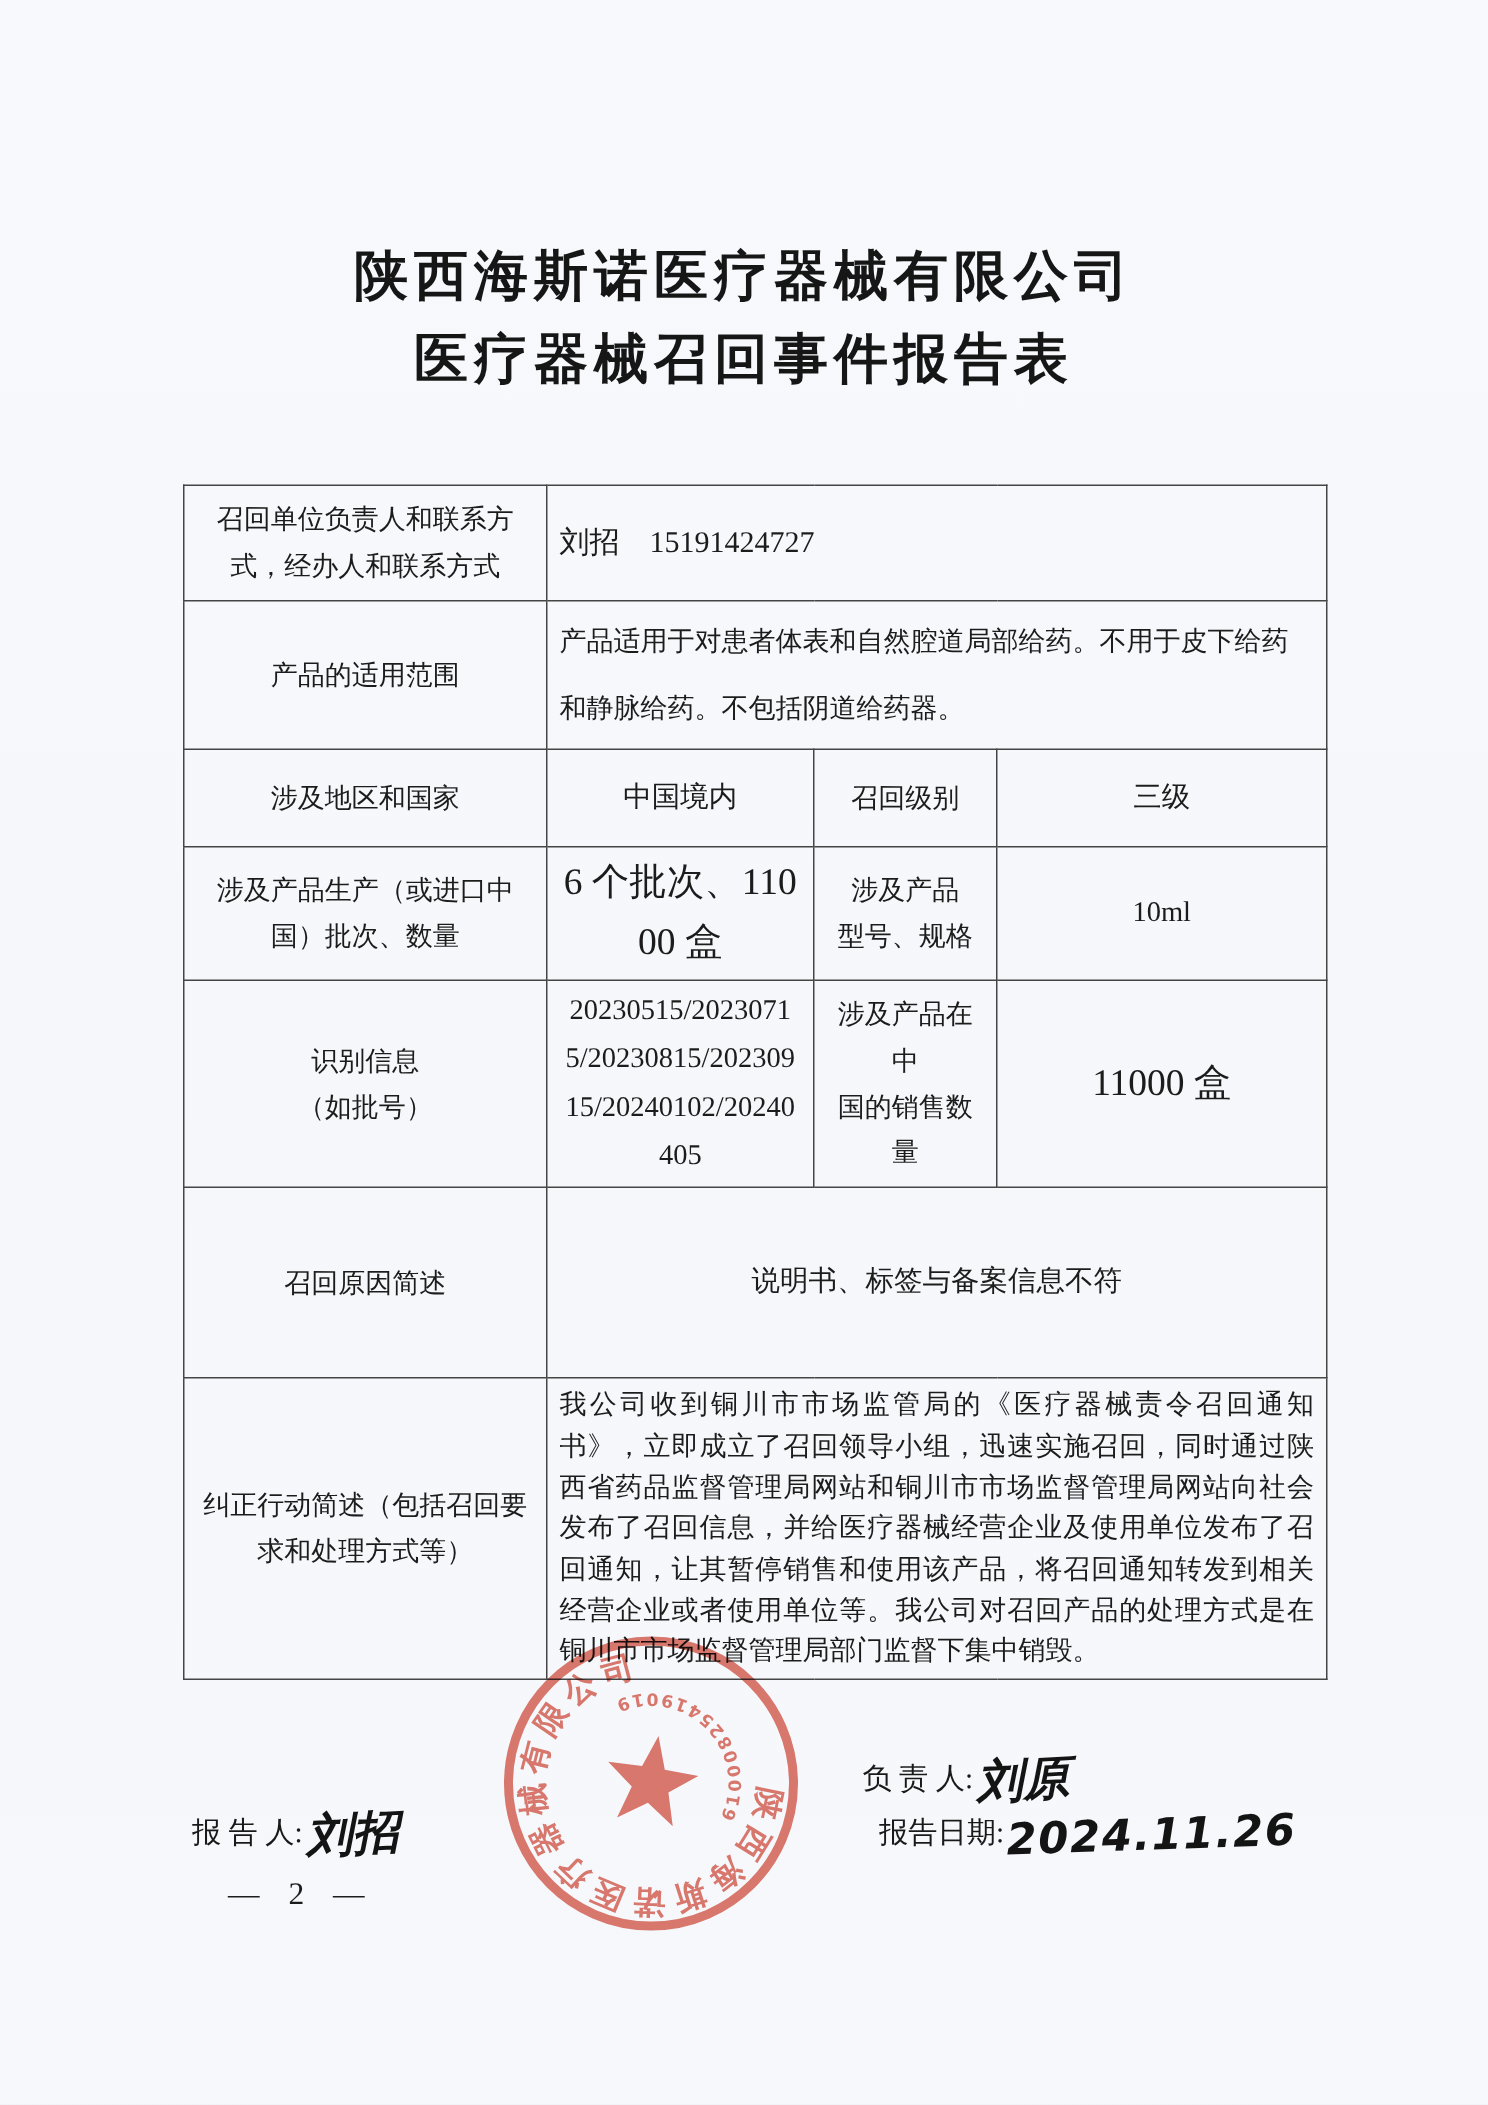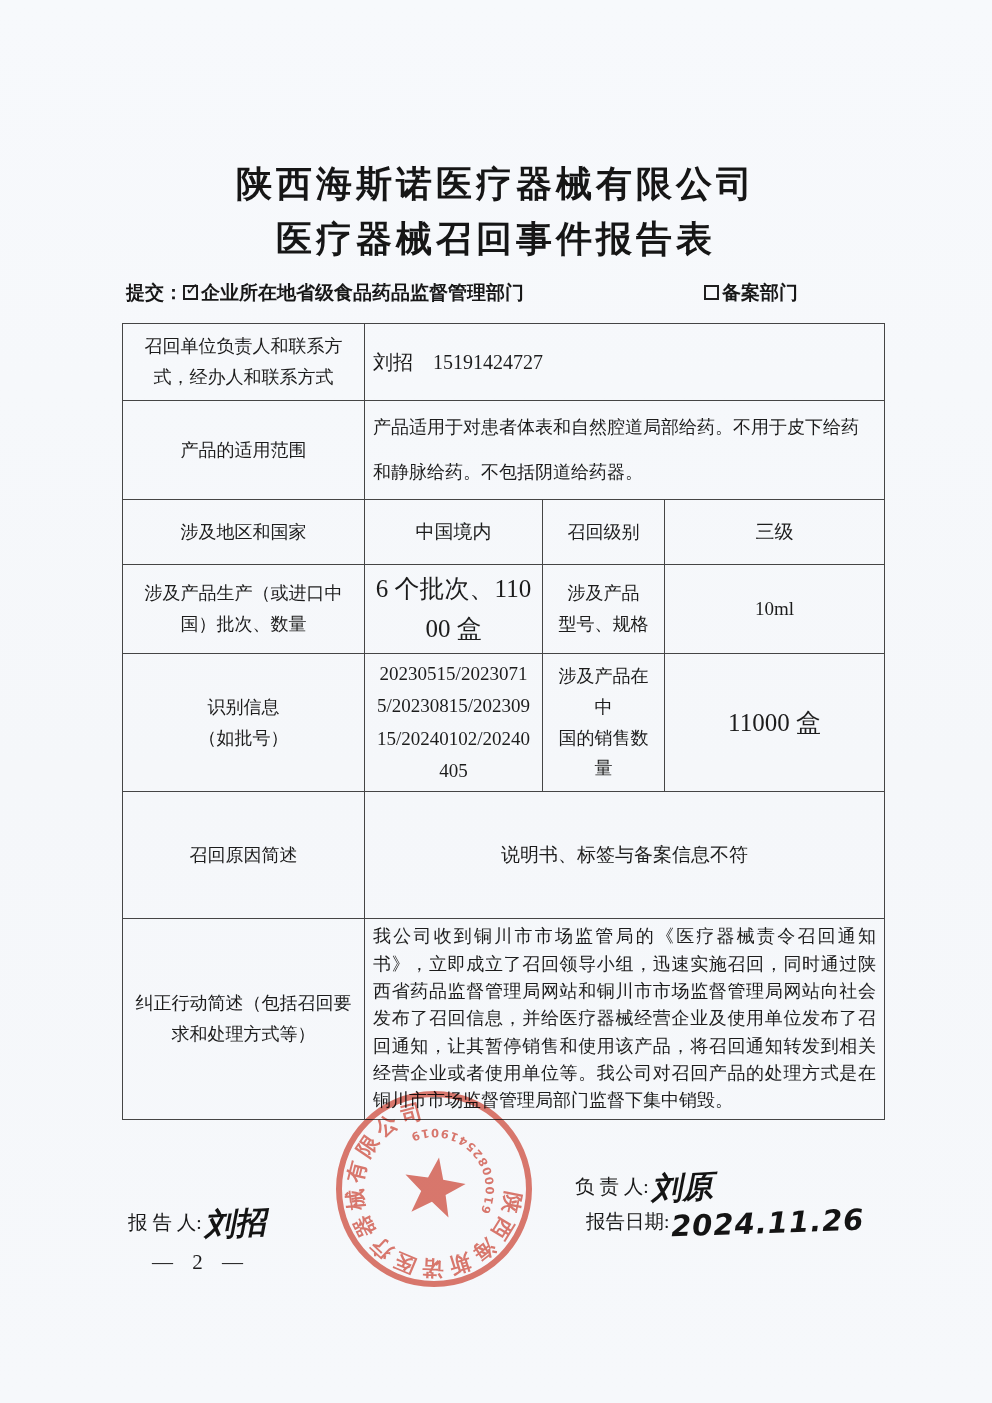--- a/index.html
+++ b/index.html
@@ -102,28 +102,20 @@
   }
 </style>
 </head>
 <body>
 
 <div class="page">
 
   <div class="title l1">陕西海斯诺医疗器械有限公司</div>
   <div class="title l2">医疗器械召回事件报告表</div>
 
-  <div class="submit-line">
-    <span class="grp g1">
-      <span>提交：</span><span class="cb"><span class="mark">✓</span></span><span>企业所在地省级食品药品监督管理部门</span>
-    </span>
-    <span class="grp g2">
-      <span class="cb"><span class="mark"></span></span><span>备案部门</span>
-    </span>
-  </div>
 
   <table class="form">
     <colgroup>
         <col style="width:242px">
         <col style="width:178px">
         <col style="width:122px">
         <col style="width:220px">
       </colgroup>
     <tbody>
     <tr class="r4">

